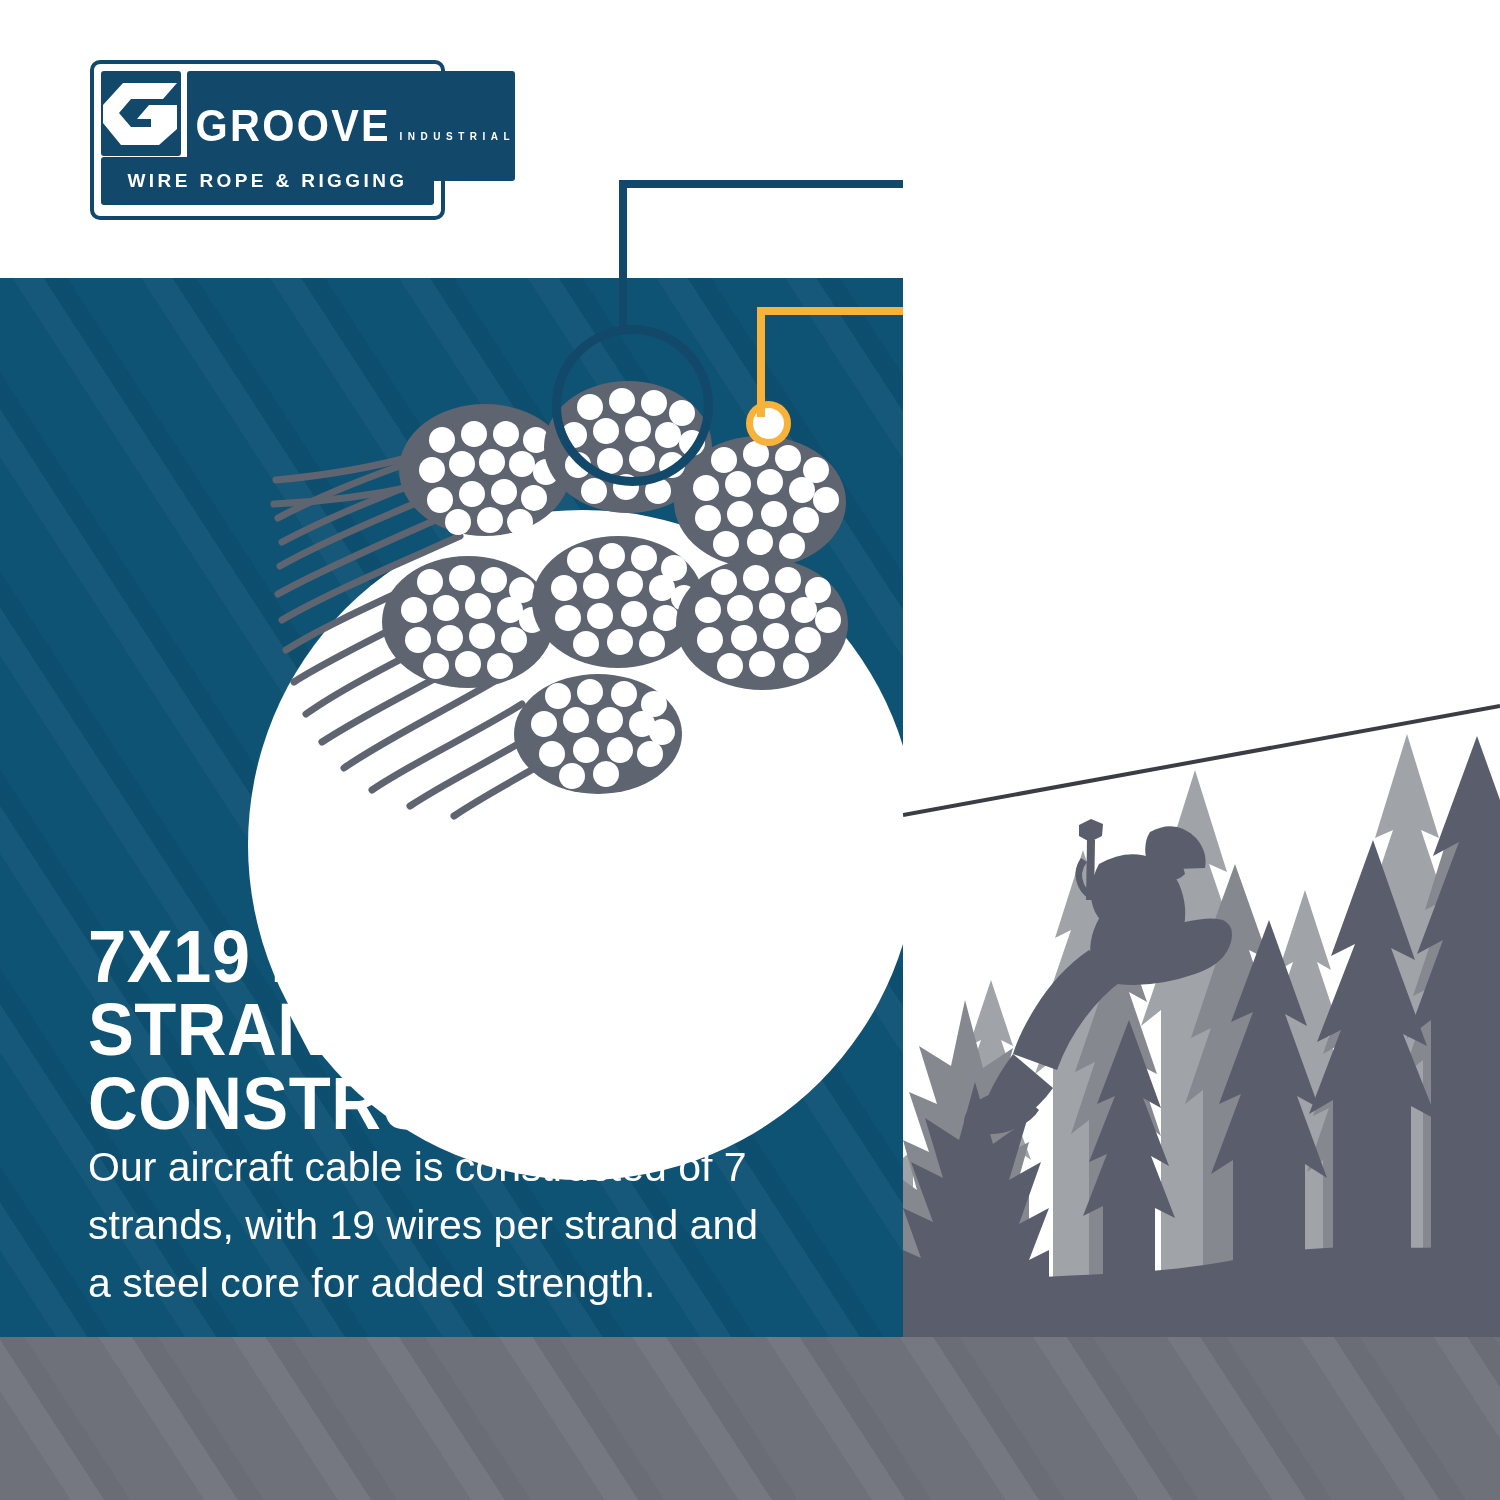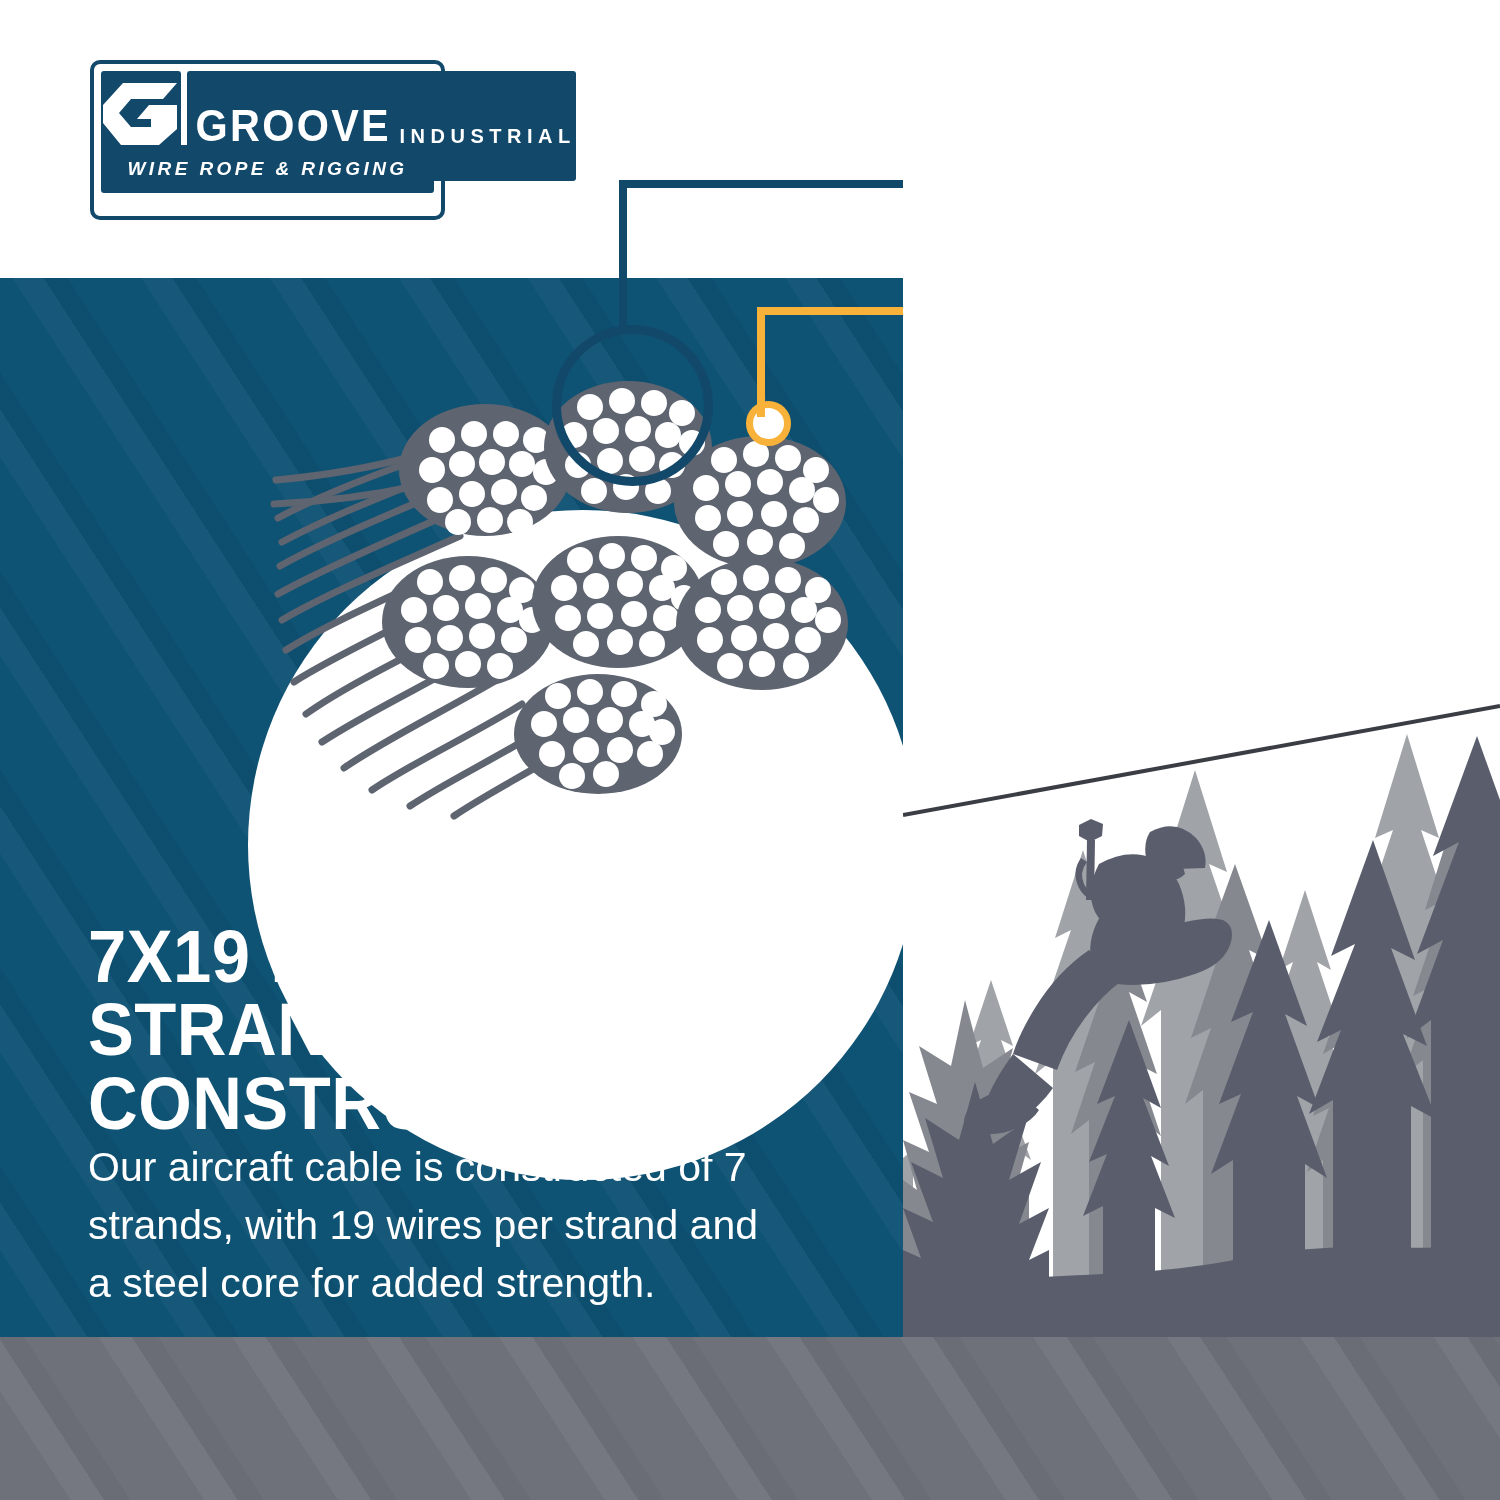--- a/index.html
+++ b/index.html
@@ -14,23 +14,23 @@
   #logo-inner{width:100%;height:100%;position:relative;}
   #logo-top{position:absolute;left:0;top:0;right:0;height:85px;display:flex;}
   #logo-mark{width:112px;height:85px;background:#12486a;border-radius:3px;
              display:flex;align-items:center;justify-content:center;}
   #logo-mark svg{display:block;}
   #logo-word{flex:1;height:110px;background:#12486a;margin-left:6px;border-radius:3px;
              display:flex;flex-direction:row;align-items:center;justify-content:center;}
   #logo-word .g-name{color:#fff;font-size:45px;line-height:.92;font-weight:bold;
              letter-spacing:2.5px;font-family:"Liberation Sans Narrow","Liberation Sans",sans-serif;
              transform:scaleX(.92);}
-  #logo-word .g-sub{color:#fff;font-size:20px;letter-spacing:5.5px;font-weight:bold;margin-top:20px;}
-  #logo-bar{position:absolute;left:0;right:0;bottom:16px;height:48px;background:#12486a;
-            border-radius:3px;display:flex;align-items:center;justify-content:center;font-style:italic;}
+  #logo-word .g-sub{color:#fff;font-size:10px;letter-spacing:5.5px;font-weight:bold;margin-top:20px;}
+  #logo-bar{position:absolute;left:0;right:0;bottom:4px;height:48px;background:#12486a;
+            border-radius:3px;display:flex;align-items:center;justify-content:center;}
   #logo-bar span{color:#fff;font-size:19px;font-weight:bold;letter-spacing:3.4px;}
 
   
   #blue-panel{position:absolute;left:0;top:278px;width:903px;height:1059px;background:#0e5274;overflow:hidden;}
   #blue-stripes{position:absolute;inset:-200px;background:repeating-linear-gradient(
       57deg,rgba(255,255,255,.035) 0 26px,rgba(0,0,0,.045) 26px 46px,rgba(255,255,255,0) 46px 108px);}
   #white-circle{position:absolute;left:248px;top:232px;width:670px;height:670px;
                 background:#ffffff;border-radius:50%;}
 
   

